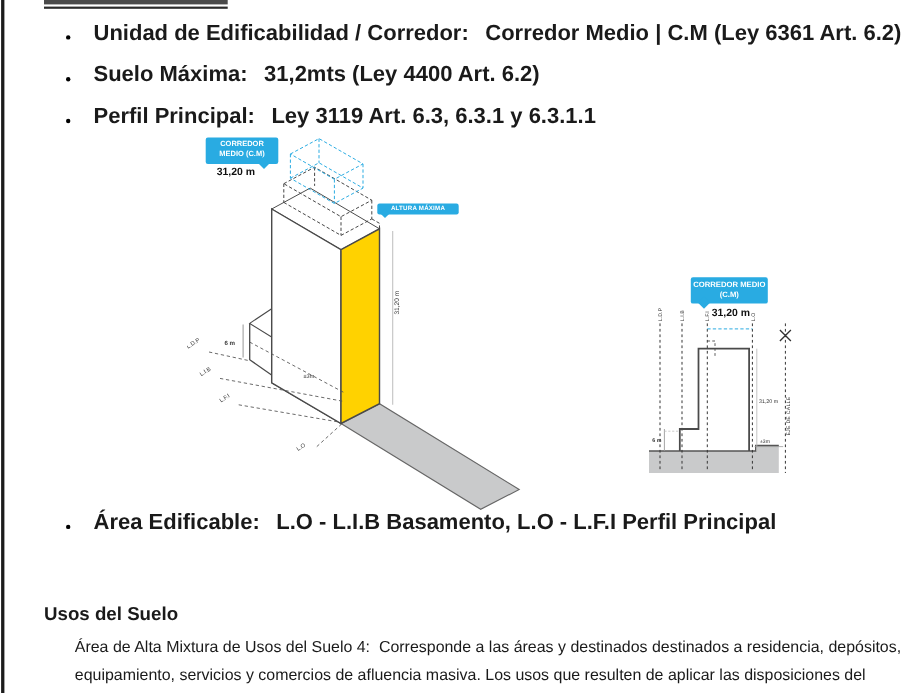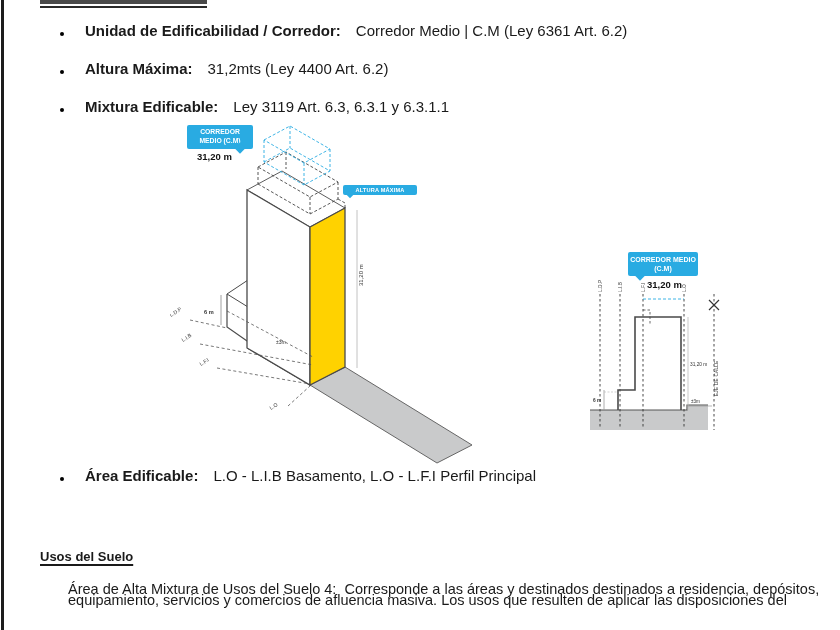--- a/index.html
+++ b/index.html
@@ -4,61 +4,61 @@
 <style>
   html,body{margin:0;padding:0;background:#fff;}
   #page{position:relative;width:840px;height:630px;background:#ffffff;overflow:hidden;
         font-family:"Liberation Sans",sans-serif;color:#1a1a1a;}
   .page-edge{position:absolute;left:1px;top:0;width:2.5px;height:630px;background:#1c1c1c;}
   
   .cropped-heading{position:absolute;left:40px;top:0;width:167px;height:9px;}
   .cropped-heading .smear{position:absolute;left:0;top:0;width:100%;height:3.5px;background:#4a4a4a;filter:blur(0.5px);}
   .cropped-heading .rule{position:absolute;left:0;top:6px;width:100%;height:1.8px;background:#2a2a2a;}
   
-  .bullet-row{position:absolute;left:60px;display:flex;align-items:baseline;font-size:15px;line-height:19px;white-space:nowrap;}
+  .bullet-row{position:absolute;left:60px;display:flex;align-items:baseline;font-size:20px;line-height:19px;white-space:nowrap;}
   .bullet-dot{width:4px;height:4px;background:#000;border-radius:50%;margin-right:21px;align-self:center;margin-top:6px;flex:0 0 auto;}
   .bullet-label{font-weight:bold;}
-  .bullet-value{margin-left:15px;}
+  .bullet-value{margin-left:15px;font-weight:bold;}
   
   .diagram{position:absolute;}
   .badge{position:absolute;background:#29ABE2;color:#fff;font-weight:bold;text-align:center;
          border-radius:2px;z-index:3;}
   .badge .tail{position:absolute;width:8px;height:8px;background:#29ABE2;transform:rotate(45deg);bottom:-3px;}
   .badge-val{position:absolute;font-weight:bold;color:#111;z-index:3;white-space:nowrap;}
   svg{position:absolute;left:0;top:0;font-family:"Liberation Sans",sans-serif;}
   svg text{fill:#333;}
   
-  .usos-heading{position:absolute;left:40px;top:549px;font-size:13px;font-weight:bold;
-    text-decoration:underline;text-decoration-thickness:2px;text-underline-offset:3px;}
+  .usos-heading{position:absolute;left:40px;top:549px;font-size:17px;font-weight:bold;
+    text-decoration-thickness:2px;text-underline-offset:3px;}
   .usos-line{position:absolute;left:68px;font-size:14.5px;white-space:pre;}
 </style>
 </head>
 <body>
 
 <div id="page">
   <div class="page-edge"></div>
 
   <div class="cropped-heading">
     <div class="smear"></div>
     <div class="rule"></div>
   </div>
 
   <div class="bullet-row" style="top:21px">
     <span class="bullet-dot"></span>
     <span class="bullet-label">Unidad de Edificabilidad / Corredor:</span>
     <span class="bullet-value">Corredor Medio | C.M (Ley 6361 Art. 6.2)</span>
   </div>
   <div class="bullet-row" style="top:59px">
     <span class="bullet-dot"></span>
-    <span class="bullet-label">Altura Máxima:</span>
+    <span class="bullet-label">Suelo Máxima:</span>
     <span class="bullet-value">31,2mts (Ley 4400 Art. 6.2)</span>
   </div>
   <div class="bullet-row" style="top:97px">
     <span class="bullet-dot"></span>
-    <span class="bullet-label">Mixtura Edificable:</span>
+    <span class="bullet-label">Perfil Principal:</span>
     <span class="bullet-value">Ley 3119 Art. 6.3, 6.3.1 y 6.3.1.1</span>
   </div>
 
   <div class="diagram" style="left:170px;top:118px;width:400px;height:350px">
     <div class="badge" style="left:17px;top:7px;width:62px;padding:3px 2px;font-size:6.8px;line-height:1.3;">
       <span>CORREDOR MEDIO (C.M)</span>
       <span class="tail" style="right:9px"></span>
     </div>
     <div class="badge-val" style="left:27px;top:33px;font-size:9.5px;">31,20 m</div>
     <div class="badge" style="left:173px;top:67px;width:72px;padding:2px 1px;font-size:5.6px;letter-spacing:.2px;">
@@ -154,14 +154,14 @@
   </div>
 
   <div class="bullet-row" style="top:466px">
     <span class="bullet-dot"></span>
     <span class="bullet-label">Área Edificable:</span>
     <span class="bullet-value">L.O - L.I.B Basamento, L.O - L.F.I Perfil Principal</span>
   </div>
 
   <div class="usos-heading">Usos del Suelo</div>
   <div class="usos-line" style="top:581px">Área de Alta Mixtura de Usos del Suelo 4:  Corresponde a las áreas y destinados destinados a residencia, depósitos,</div>
-  <div class="usos-line" style="top:592px">equipamiento, servicios y comercios de afluencia masiva. Los usos que resulten de aplicar las disposiciones del</div>
+  <div class="usos-line" style="top:606px">equipamiento, servicios y comercios de afluencia masiva. Los usos que resulten de aplicar las disposiciones del</div>
 </div>
 
 </body></html>

